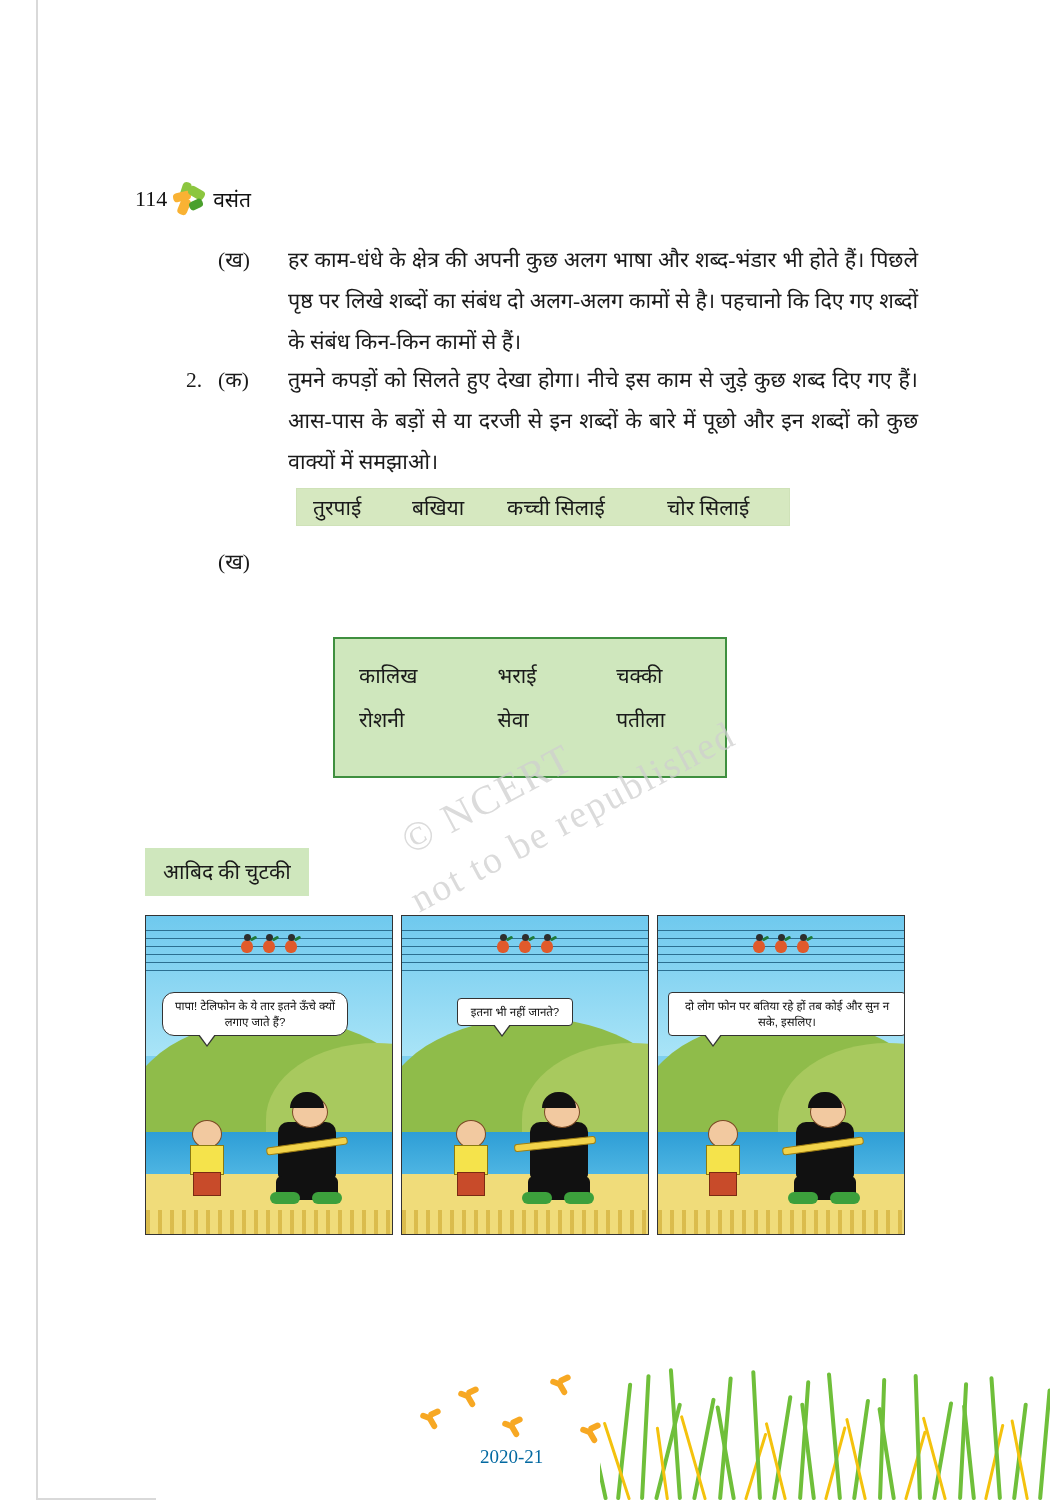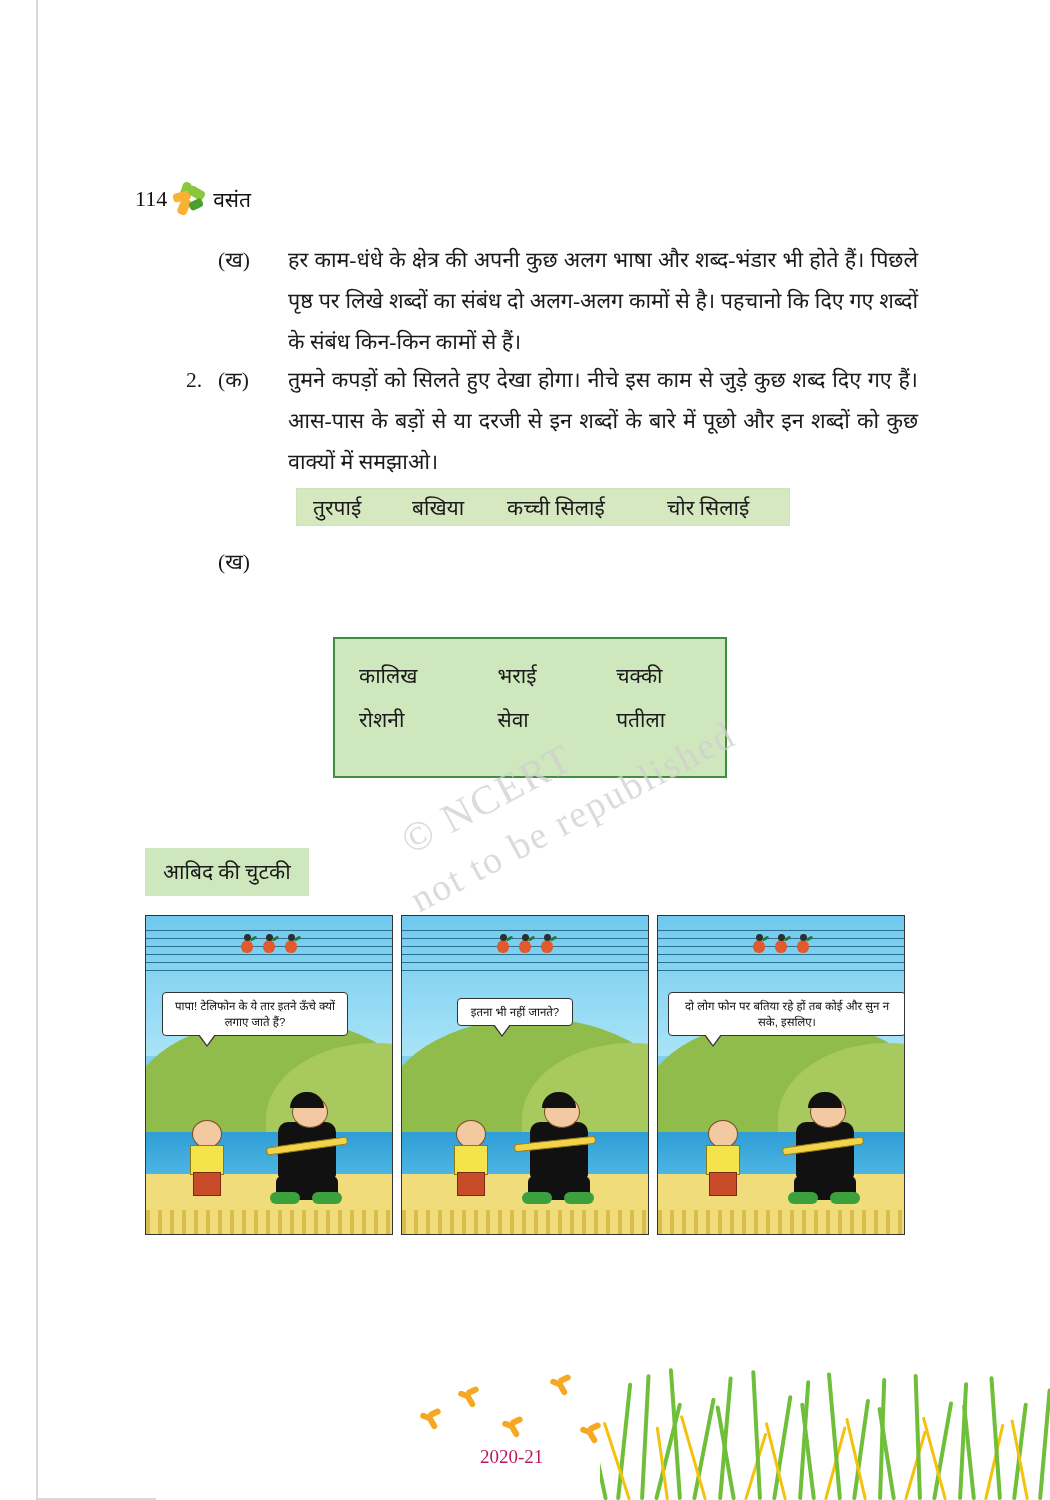--- a/index.html
+++ b/index.html
@@ -147,21 +147,21 @@
 
   
   .grass{position:absolute;left:600px;bottom:0;width:450px;height:140px;overflow:hidden;}
   .grass i{position:absolute;bottom:0;width:4px;background:#6fbf3a;border-radius:2px;transform-origin:bottom center;}
   .grass .y{background:#f4c20d;width:3px;}
   .flowers-left{position:absolute;left:410px;bottom:40px;width:210px;height:90px;}
   .fl{position:absolute;width:26px;height:18px;}
   .fl i{position:absolute;width:13px;height:6px;background:#f7a823;border-radius:4px;}
   .year{
     position:absolute;left:480px;bottom:32px;
-    font-size:19px;color:#be185d;font-family:"Liberation Serif",serif;
+    font-size:19px;color:#0369a1;font-family:"Liberation Serif",serif;
   }
 </style>
 </head>
 <body>
 
 <div class="left-band"></div>
 <div class="band-edge"></div>
 <div class="left-rule"></div>
 <div class="corner-rule"></div>
 
@@ -241,21 +241,21 @@
         <span class="bird">
             <i class="body"></i>
             <i class="head"></i>
             <i class="tail"></i>
           </span>
       </div>
       <div class="hill"></div>
       <div class="hill2"></div>
       <div class="water"></div>
       <div class="sand"></div>
-      <div class="bubble" style="left:16px;top:76px;width:170px;">पापा! टेलिफोन के ये तार इतने ऊँचे क्यों लगाए जाते हैं?</div>
+      <div class="bubble" style="left:16px;top:76px;width:170px;border-radius:12px;">पापा! टेलिफोन के ये तार इतने ऊँचे क्यों लगाए जाते हैं?</div>
       <div class="boy" style="left:38px;">
         <i class="head"></i>
           <i class="shirt"></i>
           <i class="legs"></i>
       </div>
       <div class="man" style="left:120px;">
         <i class="coat"></i>
           <i class="legs"></i>
           <i class="head"></i>
           <i class="hair"></i>

